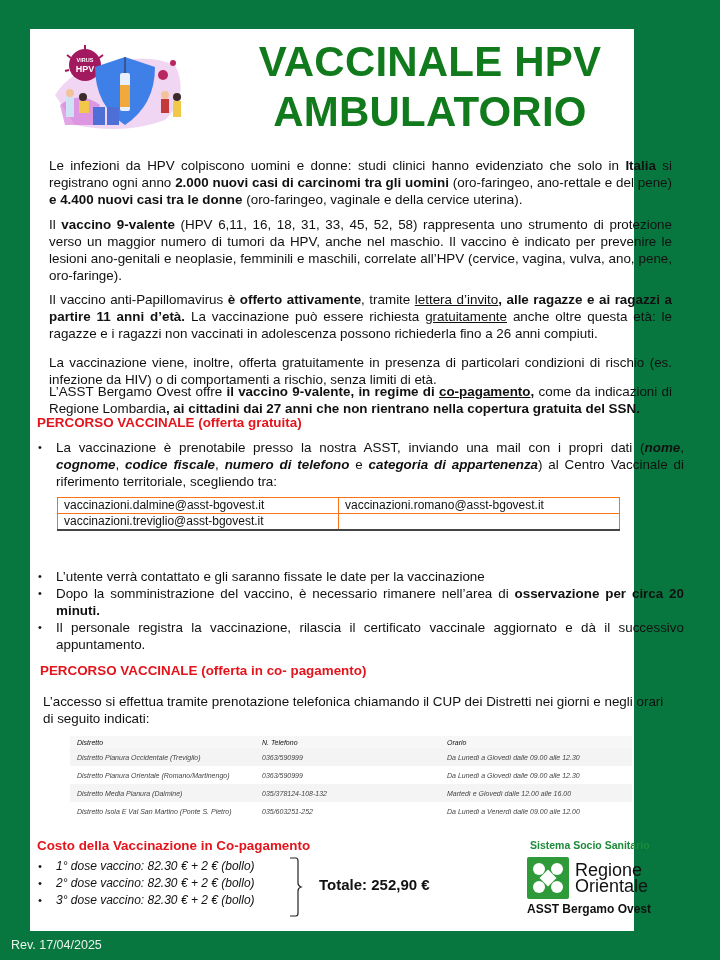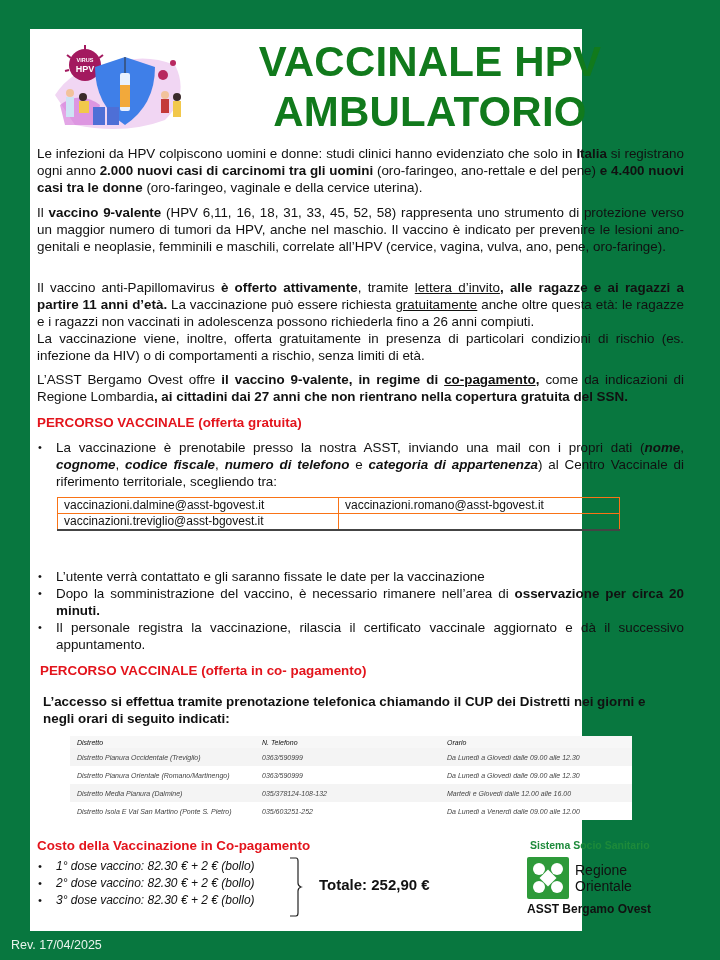--- a/index.html
+++ b/index.html
@@ -1,31 +1,31 @@
 <!DOCTYPE html>
 <html><head>
 <meta charset="utf-8">
 <style>
   html, body { margin: 0; padding: 0; }
   body {
     width: 720px; height: 960px; background: #08773f; position: relative; overflow: hidden;
     font-family: "Liberation Sans", sans-serif; color: #111;
   }
   .panel {
-    position: absolute; left: 30px; top: 29px; width: 552px; height: 902px; background: #fff;
+    position: absolute; left: 30px; top: 29px; width: 604px; height: 902px; background: #fff;
   }
   .illustration { position: absolute; left: 25px; top: 16px; width: 135px; height: 86px; }
   .title {
     position: absolute; left: 190px; top: 8px; width: 420px; text-align: center;
     color: #117a1c; font-weight: bold; font-size: 42px; line-height: 50px; letter-spacing: 0.2px;
   }
   .body-text {
     position: absolute; left: 7px; width: 647px; font-size: 13.4px; line-height: 17px; text-align: justify;
   }
-  .body-text p { margin: 0; }
+  .body-text p { margin: 12px; }
   .u { text-decoration: underline; }
   .b { font-weight: bold; }
   .bi { font-weight: bold; font-style: italic; }
   .red-heading { position: absolute; color: #e3141c; font-weight: bold; font-size: 13.4px; }
   .bullets { position: absolute; left: 7px; width: 647px; font-size: 13.4px; line-height: 17px; text-align: justify; margin: 0; padding: 0; list-style: none; }
   .bullets li { position: relative; padding-left: 19px; }
   .bullets li::before { content: "•"; position: absolute; left: 1px; top: 0; font-size: 11px; }
   table.emails {
     position: absolute; left: 27px; top: 468px; width: 563px; border-collapse: collapse;
     font-size: 12px;
@@ -45,21 +45,21 @@
   table.sched tr.hdr td { background: #f7f7f7; }
   .cost-list { position: absolute; left: 7px; top: 829px; font-size: 12px; line-height: 17px; list-style: none; margin: 0; padding: 0; font-style: italic; }
   .cost-list li { position: relative; padding-left: 19px; }
   .cost-list li::before { content: "•"; position: absolute; left: 1px; font-size: 11px; }
   .brace { position: absolute; left: 258px; top: 828px; width: 20px; height: 60px; }
   .total { position: absolute; left: 289px; top: 847px; font-size: 15px; font-weight: bold; text-align: right; }
   .logo { position: absolute; left: 497px; top: 810px; width: 145px; }
   .logo .sss { color: #1d8a3a; font-size: 10.5px; font-weight: bold; margin-left: 3px; }
   .logo .row { display: flex; align-items: center; margin-top: 6px; }
   .logo .mark { width: 42px; height: 42px; background: #2e9a3a; border-radius: 2px; position: relative; }
-  .logo .rl { font-size: 14px; line-height: 16px; margin-left: 6px; color: #111; }
+  .logo .rl { font-size: 18px; line-height: 16px; margin-left: 6px; color: #111; }
   .logo .asst { font-size: 12px; font-weight: bold; margin-top: 3px; color: #111; }
   .rev { position: absolute; left: 11px; top: 938px; color: #e9f4ec; font-size: 12.5px; }
 </style>
 </head>
 <body>
 
 <div class="panel">
 
   <svg class="illustration" viewBox="0 0 135 86">
     <path d="M0 50 Q20 20 50 25 Q80 5 120 20 Q135 50 110 75 Q70 90 20 80 Z" fill="#f1d6f3"></path>
@@ -134,21 +134,21 @@
     </table>
 
   <ul class="bullets" style="top:539px;">
     <li>L’utente verrà contattato e gli saranno fissate le date per la vaccinazione</li>
     <li><span>Dopo la somministrazione del vaccino, è necessario rimanere nell’area di </span><span class="b">osservazione per circa 20 minuti.</span></li>
     <li>Il personale registra la vaccinazione, rilascia il certificato vaccinale aggiornato e dà il successivo appuntamento.</li>
   </ul>
 
   <div class="red-heading" style="left:10px; top:634px;">PERCORSO VACCINALE  (offerta in co- pagamento)</div>
 
-  <div class="body-text" style="left:13px; width:630px; top:664px; text-align:left;font-weight:bold;">L’accesso si effettua tramite prenotazione telefonica chiamando il CUP dei Distretti nei giorni e negli orari di seguito indicati:</div>
+  <div class="body-text" style="left:13px; width:630px; top:664px; text-align:left;">L’accesso si effettua tramite prenotazione telefonica chiamando il CUP dei Distretti nei giorni e negli orari di seguito indicati:</div>
 
   <table class="sched">
     <tbody>
         <tr class="hdr">
       <td style="width:178px;">Distretto</td>
       <td style="width:178px;">N. Telefono</td>
       <td>Orario</td>
     </tr>
     <tr>
       <td>Distretto Pianura  Occidentale  (Treviglio)</td>

